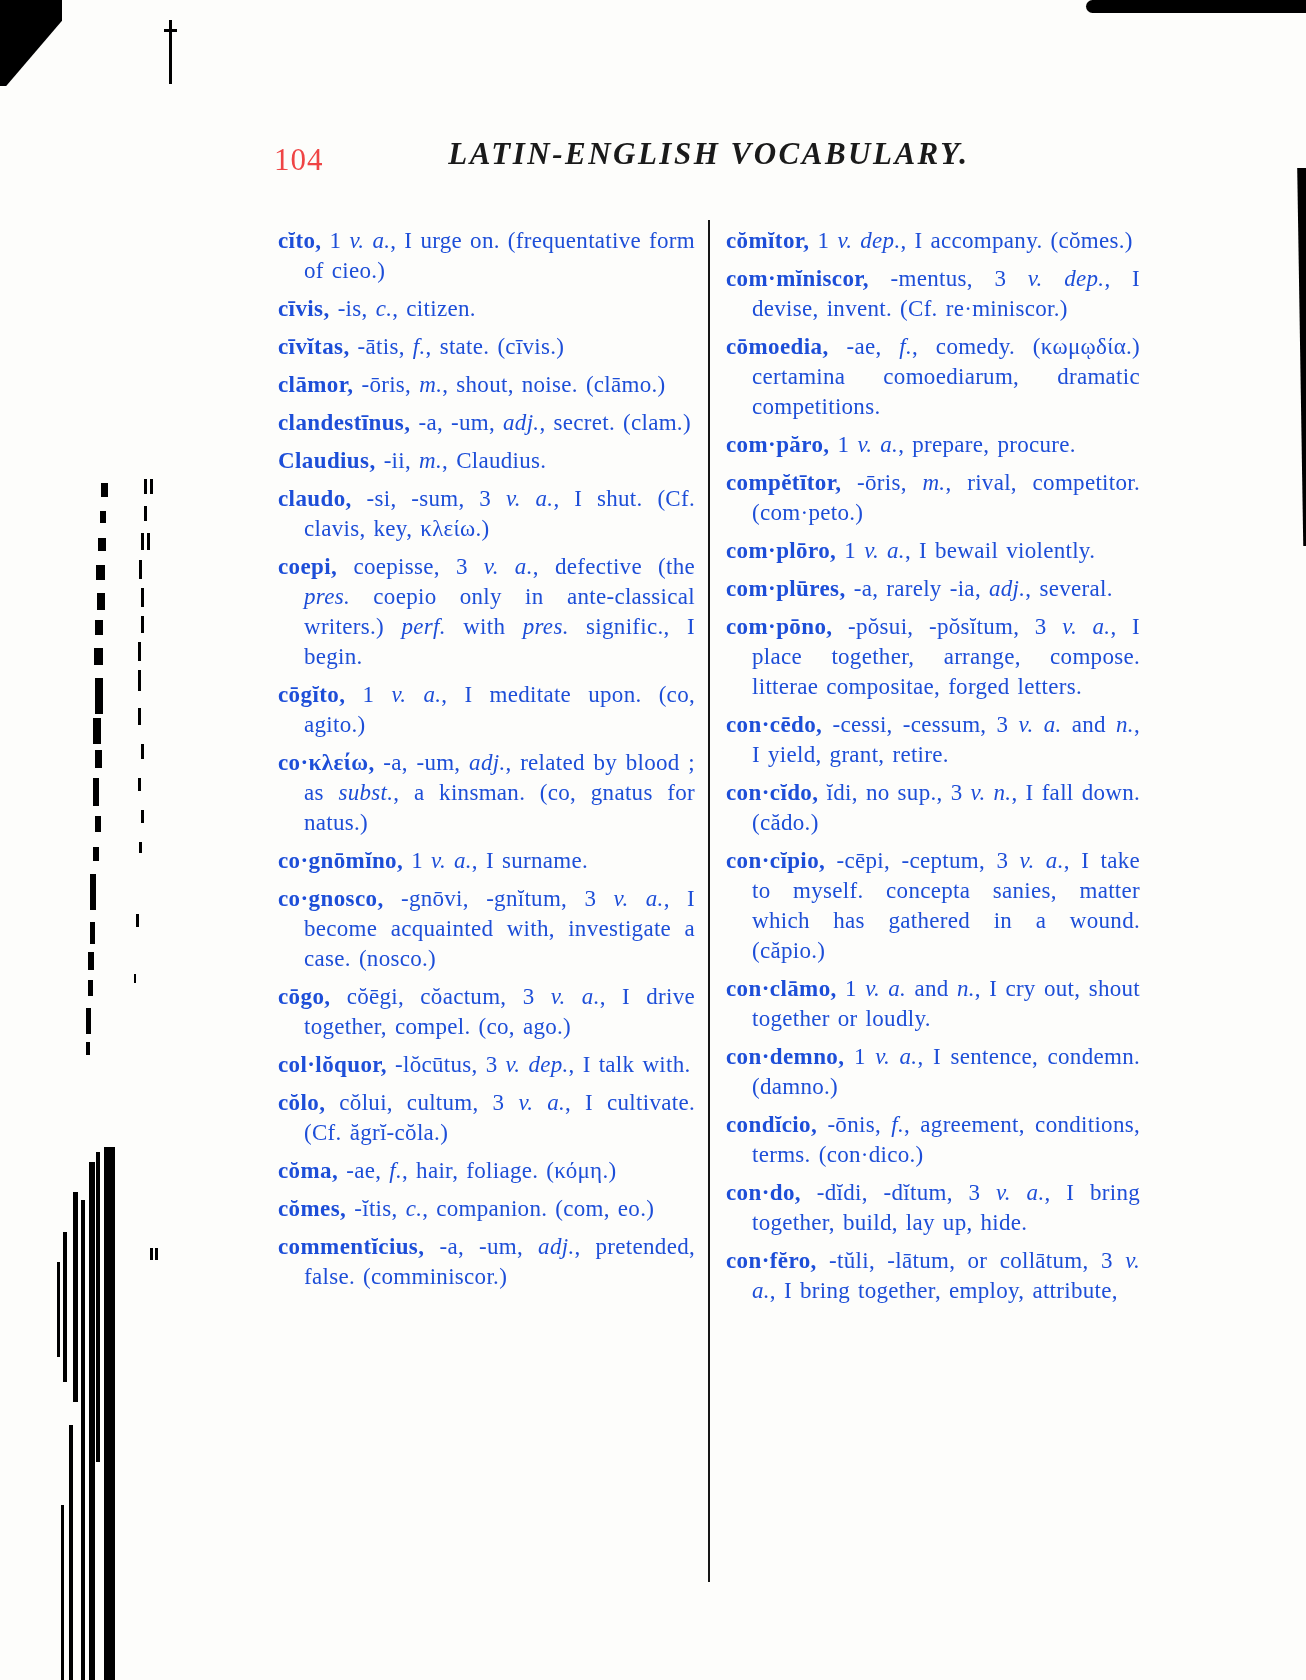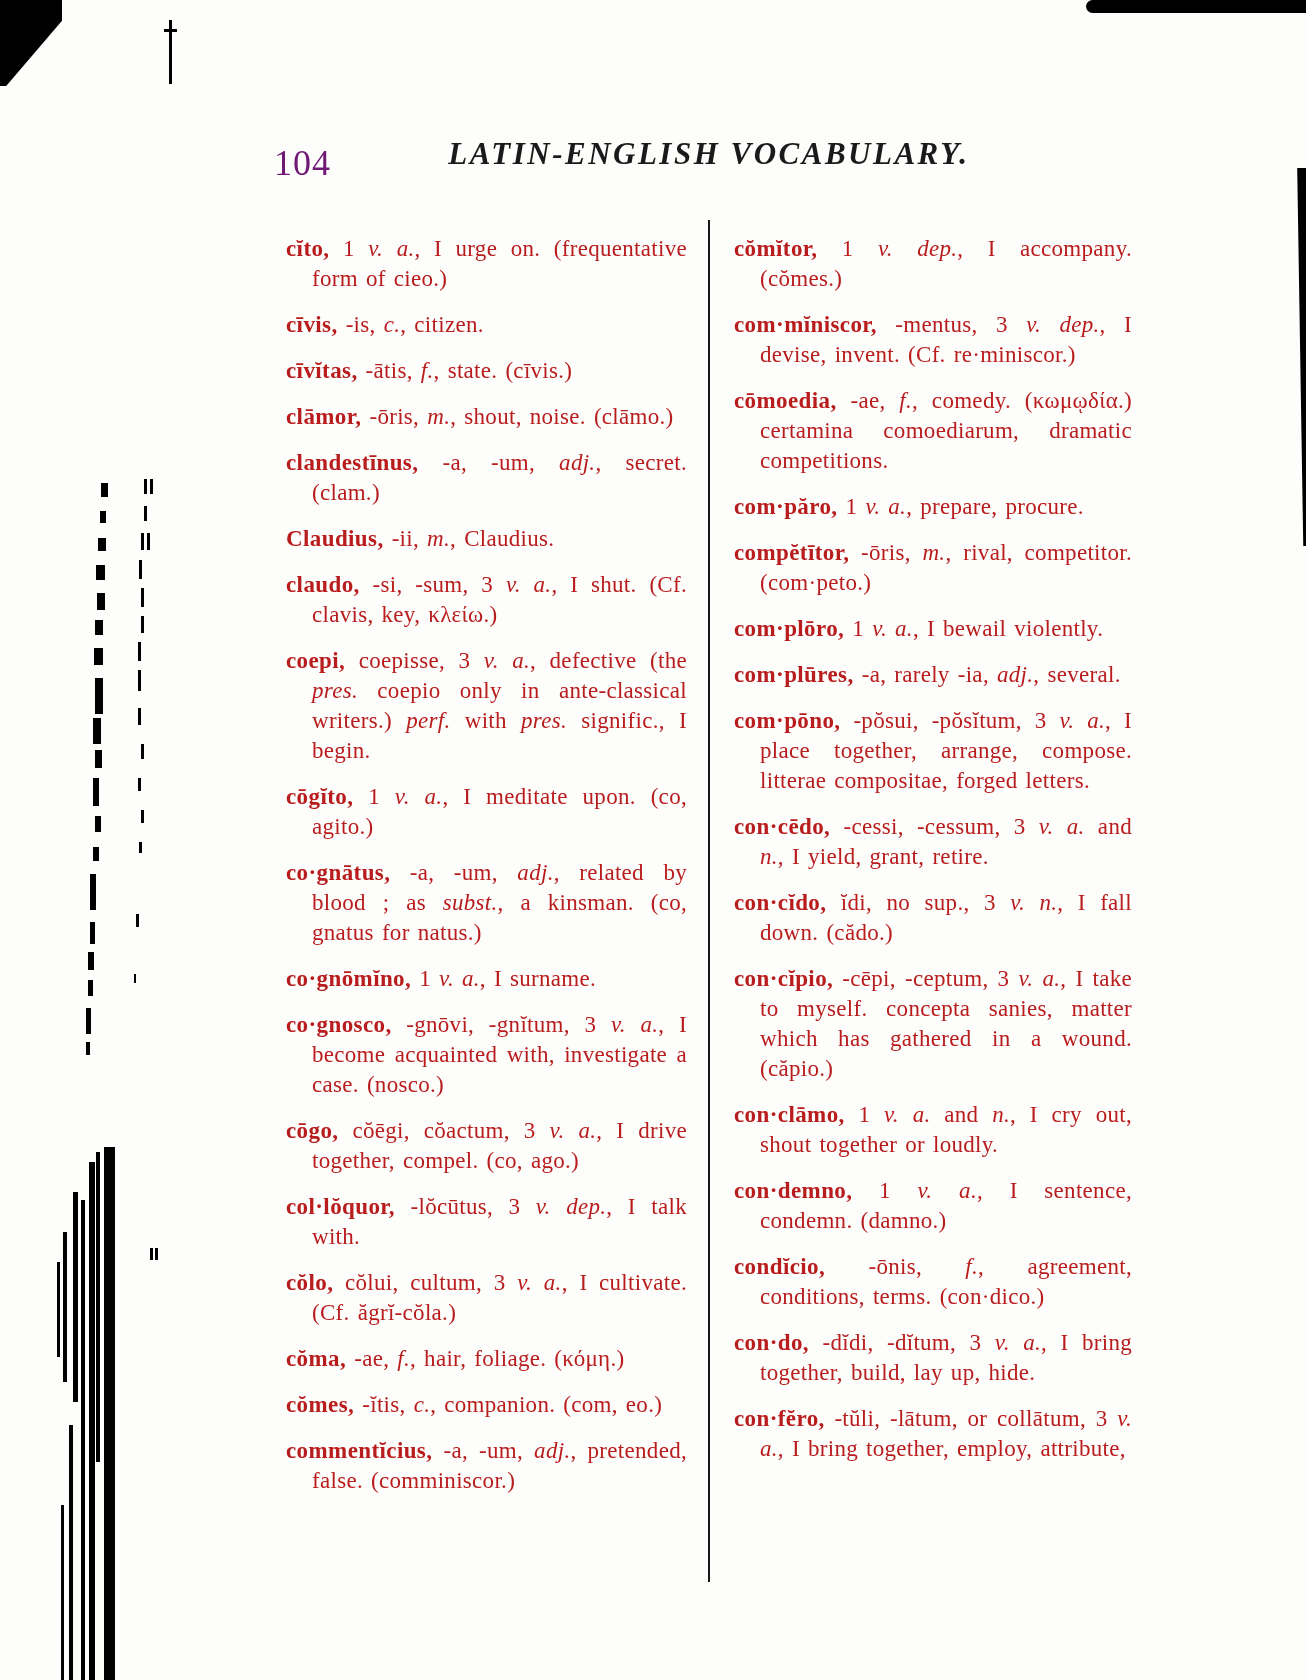--- a/index.html
+++ b/index.html
@@ -8,46 +8,46 @@
     position:relative;
     background:#fdfdfb;
     overflow:hidden;
     font-family:"Liberation Serif","DejaVu Serif",serif;
     color:#181818;
   }
   
   .header { position:absolute; left:270px; top:136px; width:878px; height:46px; }
   .page-number {
     position:absolute; left:4px; top:6px;
-    font-size:36px; letter-spacing:1px; color:#701a75;
+    font-size:31px; letter-spacing:1px; color:#ef4444;
   }
   .page-title {
     position:absolute; left:0; right:0; top:0; text-align:center;
     font-style:italic; font-weight:bold;
     font-size:31px; letter-spacing:2.5px; color:#1a1a1a;
     white-space:nowrap;
   }
   
   .columns {
     position:absolute; left:270px; top:218px; width:878px; height:1400px;
     display:flex; justify-content:space-between; overflow:hidden;
   }
   .col { overflow:hidden; }
   .col-left  { width:433px; }
   .col-right { width:430px; }
   .divider {
     position:absolute; left:708px; top:220px;
     width:2px; height:1362px; background:#161616;
   }
   .entry {
-    margin:16px; padding-left:26px; text-indent:-26px;
+    margin:8px; padding-left:26px; text-indent:-26px;
     font-size:23px; line-height:30px;
     text-align:justify; text-justify:inter-word;
     letter-spacing:0.3px; word-spacing:2px;
-    color:#b91c1c;
+    color:#1d4ed8;
   }
   .entry b { font-weight:bold; letter-spacing:0.4px; }
   .it { font-style:italic; }
   
   .art { position:absolute; background:#000; }
   .cross::after {
     content:""; position:absolute; left:-5px; top:9px;
     width:13px; height:3px; background:#000;
   }
 </style>
@@ -64,21 +64,21 @@
   <div class="col col-left">
       <p class="entry"><b>cĭto,</b><span> 1 </span><span class="it">v. a.</span><span>, I urge on. (frequentative form of cieo.)</span></p>
       <p class="entry"><b>cīvis,</b><span> -is, </span><span class="it">c.</span><span>, citizen.</span></p>
       <p class="entry"><b>cīvĭtas,</b><span> -ātis, </span><span class="it">f.</span><span>, state. (cīvis.)</span></p>
       <p class="entry"><b>clāmor,</b><span> -ōris, </span><span class="it">m.</span><span>, shout, noise. (clāmo.)</span></p>
       <p class="entry"><b>clandestīnus,</b><span> -a, -um, </span><span class="it">adj.</span><span>, secret. (clam.)</span></p>
       <p class="entry"><b>Claudius,</b><span> -ii, </span><span class="it">m.</span><span>, Claudius.</span></p>
       <p class="entry"><b>claudo,</b><span> -si, -sum, 3 </span><span class="it">v. a.</span><span>, I shut. (Cf. clavis, key, κλείω.)</span></p>
       <p class="entry"><b>coepi,</b><span> coepisse, 3 </span><span class="it">v. a.</span><span>, defective (the </span><span class="it">pres.</span><span> coepio only in ante-classical writers.) </span><span class="it">perf.</span><span> with </span><span class="it">pres.</span><span> signific., I begin.</span></p>
       <p class="entry"><b>cōgĭto,</b><span> 1 </span><span class="it">v. a.</span><span>, I meditate upon. (co, agito.)</span></p>
-      <p class="entry"><b>co·gnātus,</b><span> -a, -um, </span><span class="it">adj.</span><span>, related by blood ; as </span><span class="it">subst.</span><span>, a kinsman. (co, gnatus for natus.)</span></p>
+      <p class="entry"><b>co·κλείω,</b><span> -a, -um, </span><span class="it">adj.</span><span>, related by blood ; as </span><span class="it">subst.</span><span>, a kinsman. (co, gnatus for natus.)</span></p>
       <p class="entry"><b>co·gnōmĭno,</b><span> 1 </span><span class="it">v. a.</span><span>, I surname.</span></p>
       <p class="entry"><b>co·gnosco,</b><span> -gnōvi, -gnĭtum, 3 </span><span class="it">v. a.</span><span>, I become acquainted with, investigate a case. (nosco.)</span></p>
       <p class="entry"><b>cōgo,</b><span> cŏēgi, cŏactum, 3 </span><span class="it">v. a.</span><span>, I drive together, compel. (co, ago.)</span></p>
       <p class="entry"><b>col·lŏquor,</b><span> -lŏcūtus, 3 </span><span class="it">v. dep.</span><span>, I talk with.</span></p>
       <p class="entry"><b>cŏlo,</b><span> cŏlui, cultum, 3 </span><span class="it">v. a.</span><span>, I cultivate. (Cf. ăgrĭ-cŏla.)</span></p>
       <p class="entry"><b>cŏma,</b><span> -ae, </span><span class="it">f.</span><span>, hair, foliage. (κόμη.)</span></p>
       <p class="entry"><b>cŏmes,</b><span> -ĭtis, </span><span class="it">c.</span><span>, companion. (com, eo.)</span></p>
       <p class="entry"><b>commentĭcius,</b><span> -a, -um, </span><span class="it">adj.</span><span>, pretended, false. (comminiscor.)</span></p>
     </div>
   <div class="col col-right">

